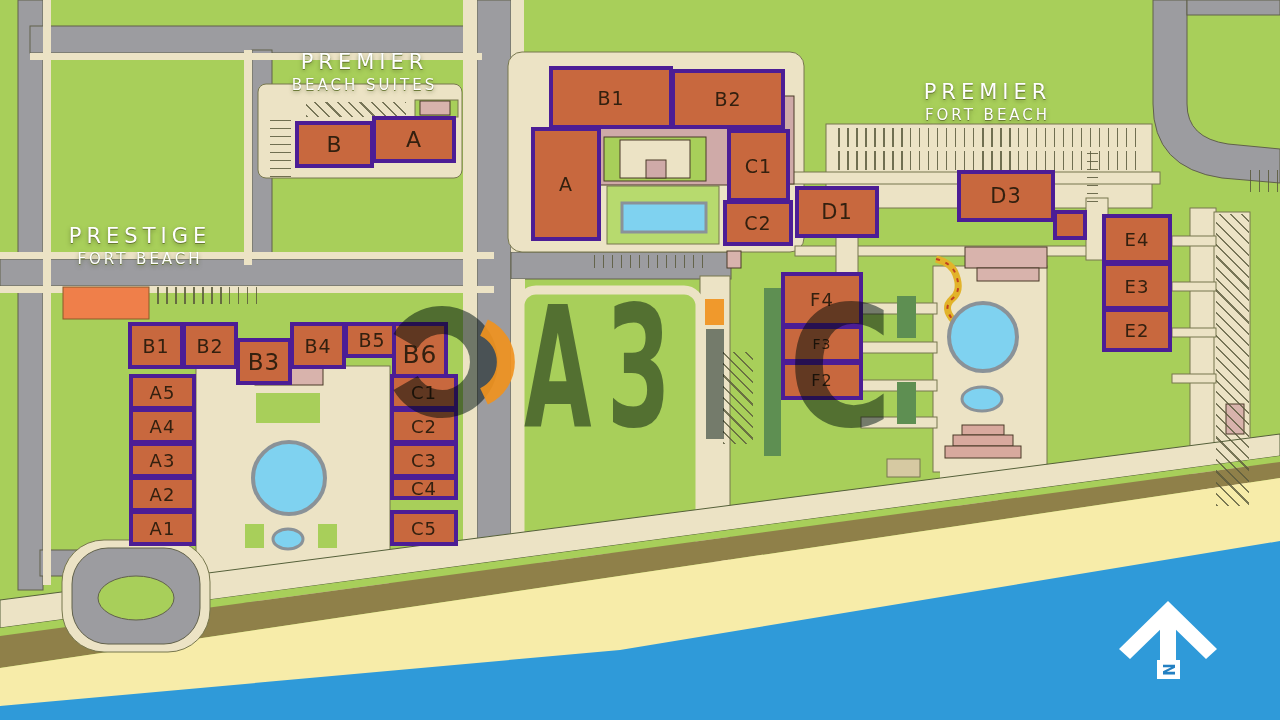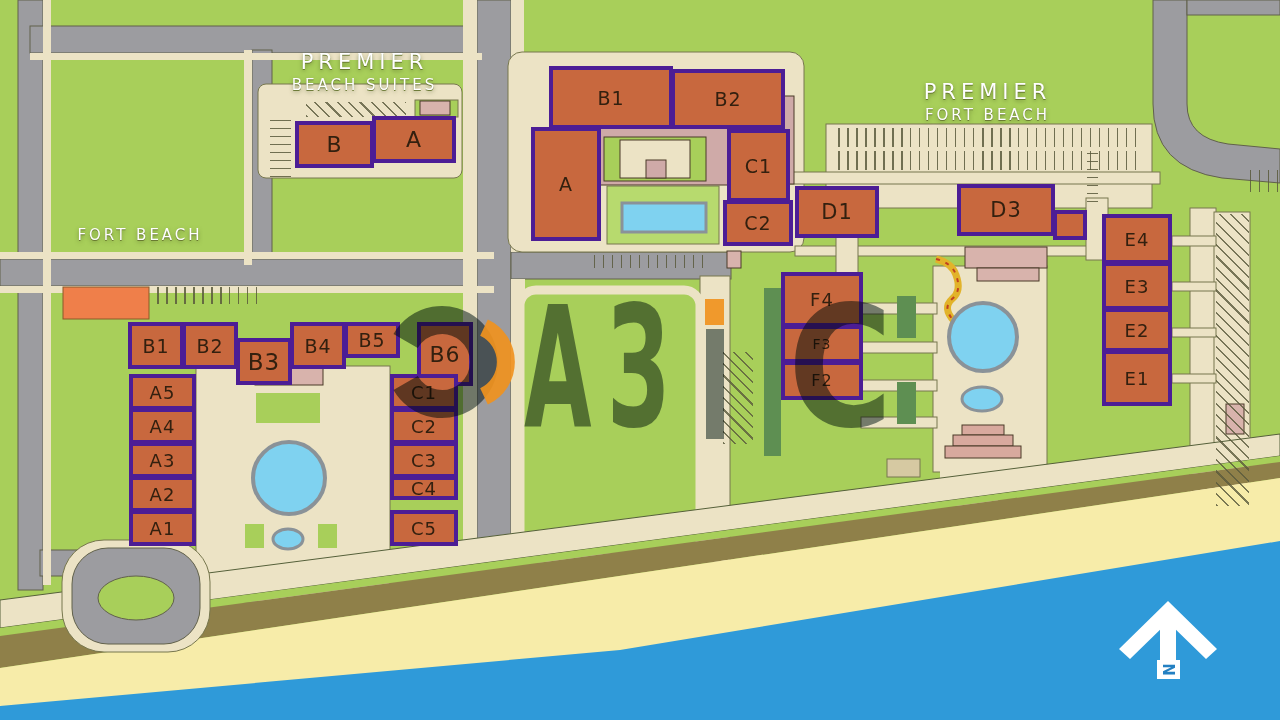--- a/index.html
+++ b/index.html
@@ -160,56 +160,56 @@
   <div class="bld" style="left:295px;top:121px;width:79px;height:47px;font-size:22px">B</div>
   <div class="bld" style="left:372px;top:116px;width:84px;height:47px;font-size:22px">A</div>
 
   <div class="bld" style="left:549px;top:66px;width:124px;height:63px;font-size:19px">B1</div>
   <div class="bld" style="left:671px;top:69px;width:114px;height:60px;font-size:19px">B2</div>
   <div class="bld" style="left:531px;top:127px;width:70px;height:114px;font-size:19px">A</div>
   <div class="bld" style="left:727px;top:129px;width:63px;height:73px;font-size:19px">C1</div>
   <div class="bld" style="left:723px;top:200px;width:70px;height:46px;font-size:19px">C2</div>
 
   <div class="bld" style="left:795px;top:186px;width:84px;height:52px;font-size:21px">D1</div>
-  <div class="bld" style="left:957px;top:184px;width:98px;height:52px;font-size:21px">D3</div>
+  <div class="bld" style="left:957px;top:170px;width:98px;height:52px;font-size:21px">D3</div>
   <div class="bld" style="left:1053px;top:210px;width:34px;height:30px"></div>
 
   <div class="bld" style="left:1102px;top:214px;width:70px;height:50px;font-size:18px">E4</div>
   <div class="bld" style="left:1102px;top:262px;width:70px;height:48px;font-size:18px">E3</div>
   <div class="bld" style="left:1102px;top:308px;width:70px;height:44px;font-size:18px">E2</div>
-  <div class="bld" style="left:1102px;top:350px;width:70px;height:56px;font-size:18px">E1</div>
 
   <div class="bld" style="left:781px;top:272px;width:82px;height:55px;font-size:18px">F4</div>
   <div class="bld" style="left:781px;top:325px;width:82px;height:38px;font-size:14px">F3</div>
   <div class="bld" style="left:781px;top:361px;width:82px;height:39px;font-size:16px">F2</div>
 
   <div class="bld" style="left:128px;top:322px;width:56px;height:47px;font-size:19px">B1</div>
   <div class="bld" style="left:182px;top:322px;width:56px;height:47px;font-size:19px">B2</div>
   <div class="bld" style="left:236px;top:338px;width:56px;height:47px;font-size:23px">B3</div>
   <div class="bld" style="left:290px;top:322px;width:56px;height:47px;font-size:19px">B4</div>
   <div class="bld" style="left:344px;top:322px;width:56px;height:36px;font-size:19px">B5</div>
-  <div class="bld" style="left:417px;top:322px;width:56px;height:64px;font-size:22px">B6</div>
+  <div class="bld" style="left:392px;top:322px;width:56px;height:64px;font-size:25px">B6</div>
 
   <div class="bld" style="left:129px;top:374px;width:67px;height:36px;font-size:18px">A5</div>
   <div class="bld" style="left:129px;top:408px;width:67px;height:36px;font-size:18px">A4</div>
   <div class="bld" style="left:129px;top:442px;width:67px;height:36px;font-size:18px">A3</div>
   <div class="bld" style="left:129px;top:476px;width:67px;height:36px;font-size:18px">A2</div>
   <div class="bld" style="left:129px;top:510px;width:67px;height:36px;font-size:18px">A1</div>
 
   <div class="bld" style="left:390px;top:374px;width:68px;height:36px;font-size:18px">C1</div>
   <div class="bld" style="left:390px;top:408px;width:68px;height:36px;font-size:18px">C2</div>
   <div class="bld" style="left:390px;top:442px;width:68px;height:36px;font-size:18px">C3</div>
   <div class="bld" style="left:390px;top:476px;width:68px;height:24px;font-size:18px">C4</div>
   <div class="bld" style="left:390px;top:510px;width:68px;height:36px;font-size:18px">C5</div>
 
   <div class="resort r-suites">
     <div class="l1">PREMIER</div>
     <div class="l2">BEACH SUITES</div>
   </div>
   <div class="resort r-prestige">
+    <div class="l1">PRESTIGE</div>
     <div class="l2">FORT BEACH</div>
   </div>
   <div class="resort r-beach">
     <div class="l1">PREMIER</div>
     <div class="l2">FORT BEACH</div>
   </div>
 
   <div>
     <svg class="wm-svg" style="left:385px;top:285px;mix-blend-mode:multiply" width="150" height="160">
       <path d="M20.6,56 A42,42 0 1 1 20.6,98" stroke="rgba(38,60,62,0.62)" stroke-width="28" fill="none"></path>

